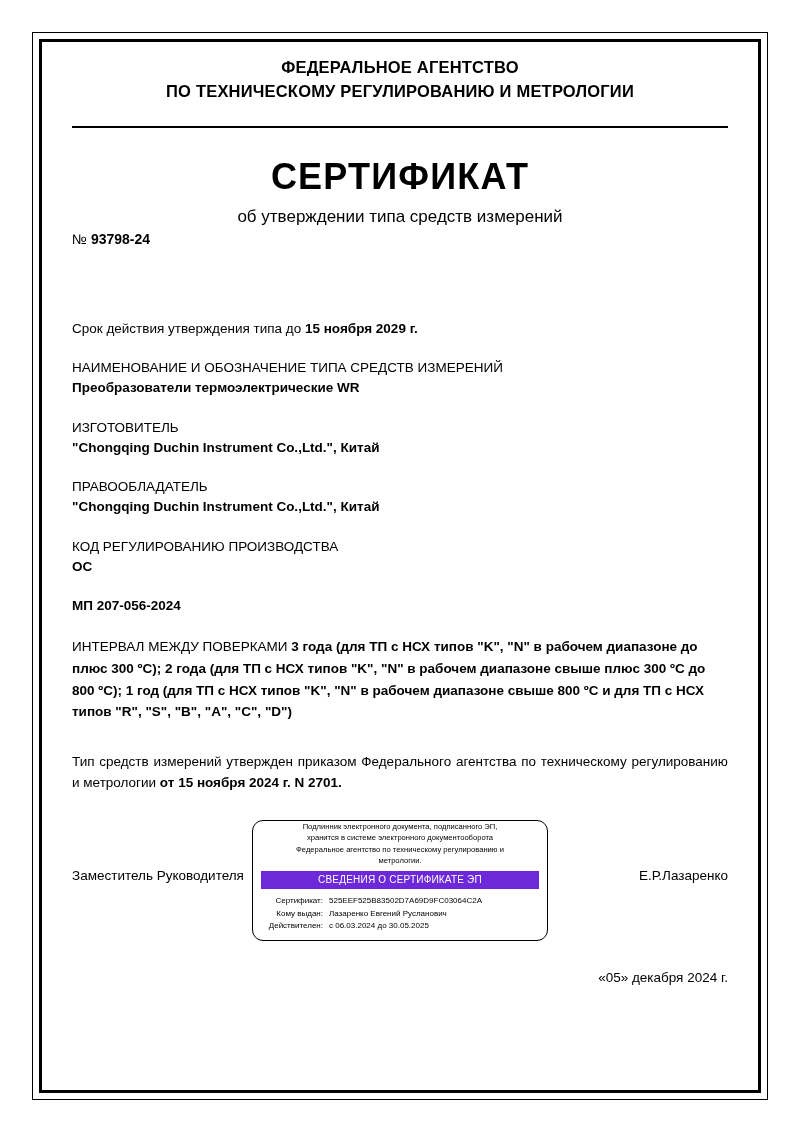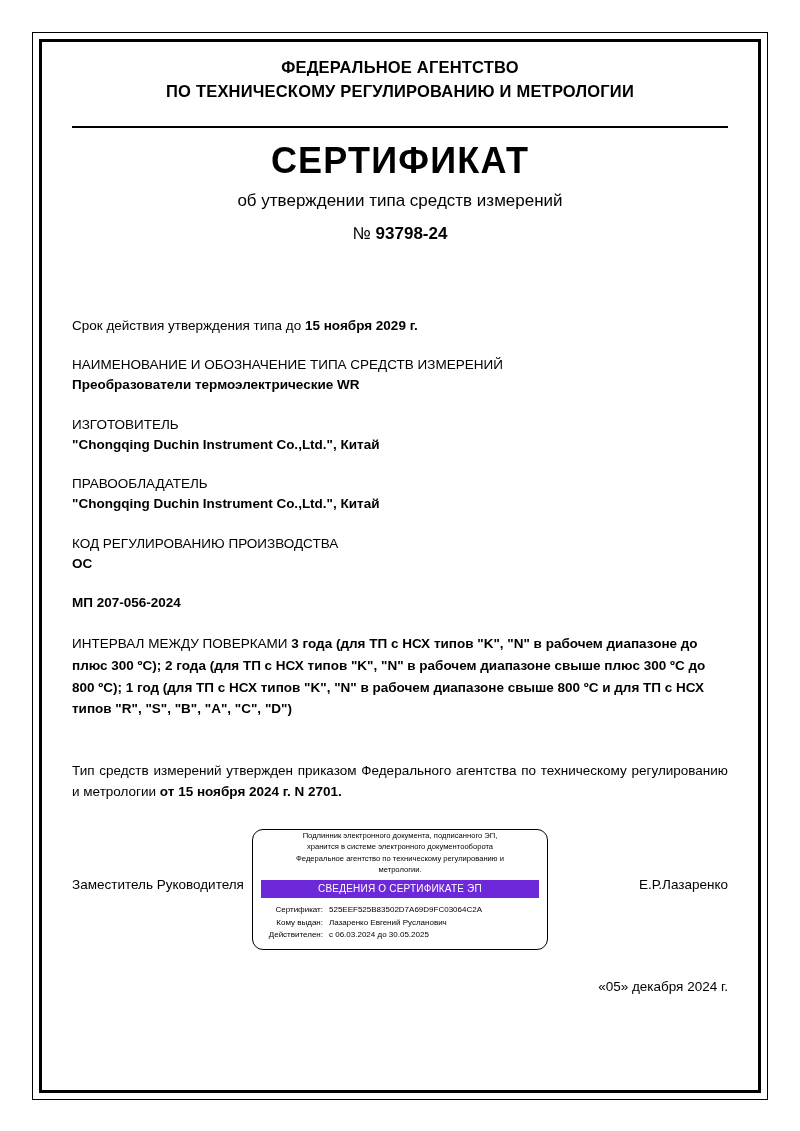--- a/index.html
+++ b/index.html
@@ -61,31 +61,31 @@
     margin-top: 22px;
     border-top: 2.6px solid #000;
     width: 100%;
   }
 
   .title {
     text-align: center;
     font-weight: bold;
     font-size: 36px;
     letter-spacing: 1.2px;
-    margin-top: 12px;
+    margin-top: 28px;
   }
   .subtitle {
     text-align: center;
     font-size: 17px;
     margin-top: 9px;
   }
   .docnumber {
-    text-align: center;
-    font-size: 17px;
-    margin-top: 13px;
+    text-align: left;
+    font-size: 14px;
+    margin-top: 4px;
   }
   .docnumber b { font-weight: bold; }
   .docnumber .no { font-weight: normal; }
 
   
   .body-block { margin-top: 72px; }
 
   .term-line {
     font-size: 13.5px;
     line-height: 1.5;
@@ -105,21 +105,21 @@
 
   .interval {
     margin-top: 20px;
     font-size: 13.5px;
     line-height: 1.6;
   }
   .interval .lead { font-weight: normal; }
   .interval .em { font-weight: bold; }
 
   .approval {
-    margin-top: 40px;
+    margin-top: 28px;
     font-size: 13.5px;
     line-height: 1.6;
     text-align: justify;
   }
   .approval b { font-weight: bold; }
 
   
   .sign-row {
     position: relative;
     margin-top: 26px;

